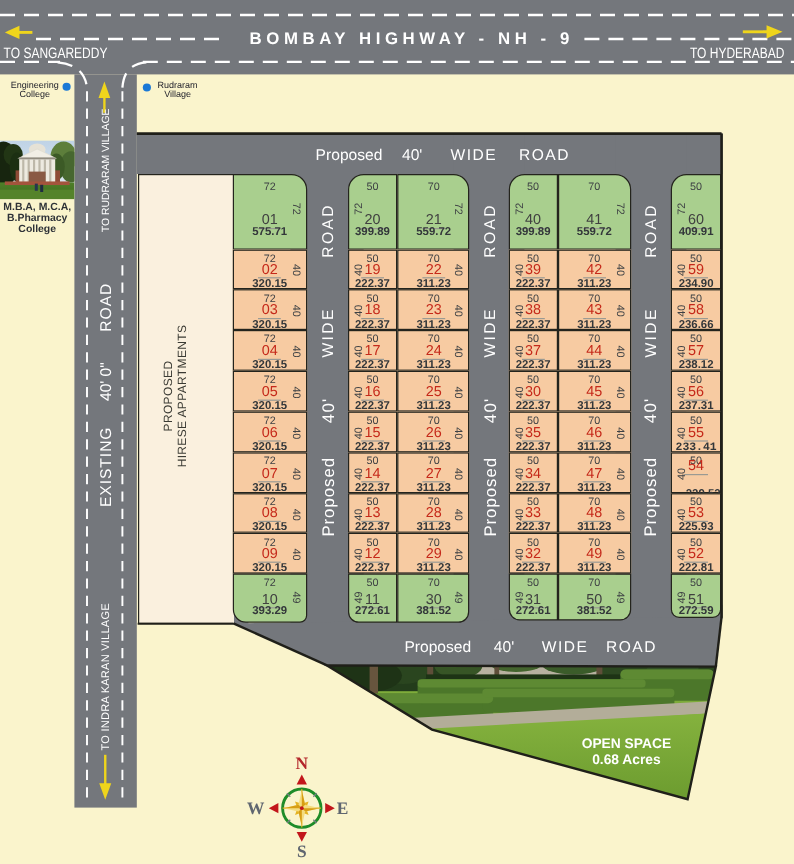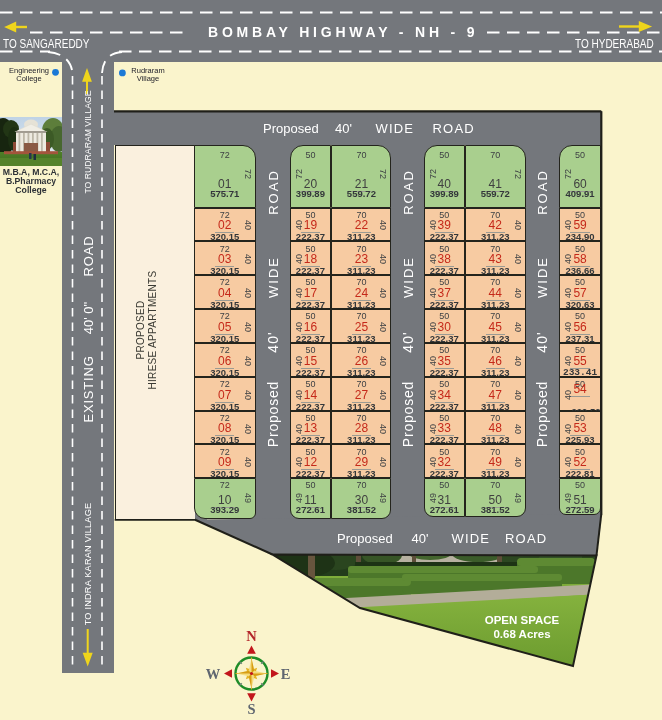--- a/index.html
+++ b/index.html
@@ -452,21 +452,21 @@
 <div class="plot" style="left:558.7px;top:241.35px;width:42.8px;height:33.85px;background:#F7CBA2;">
     <div class="td" style="top:2.3px;">50</div>
     <div class="nw" style="top:10.8px;"><span class="num ">58</span></div>
     <div class="ar" style="top:23.9px;">236.66</div>
     <div class="sd" style="left:0px;top:16.925px;transform:translate(0,-50%) rotate(-90deg);width:16px;text-align:center;">40</div>
   </div>
 
 <div class="plot" style="left:558.7px;top:275.2px;width:42.8px;height:33.85px;background:#F7CBA2;">
     <div class="td" style="top:2.3px;">50</div>
     <div class="nw" style="top:10.8px;"><span class="num ">57</span></div>
-    <div class="ar" style="top:23.9px;">320.63</div>
+    <div class="ar" style="top:23.9px;">238.12</div>
     <div class="sd" style="left:0px;top:16.925px;transform:translate(0,-50%) rotate(-90deg);width:16px;text-align:center;">40</div>
   </div>
 
 <div class="plot" style="left:558.7px;top:309.05px;width:42.8px;height:33.85px;background:#F7CBA2;">
     <div class="td" style="top:2.3px;">50</div>
     <div class="nw" style="top:10.8px;"><span class="num ">56</span></div>
     <div class="ar" style="top:23.9px;">237.31</div>
     <div class="sd" style="left:0px;top:16.925px;transform:translate(0,-50%) rotate(-90deg);width:16px;text-align:center;">40</div>
   </div>
 

